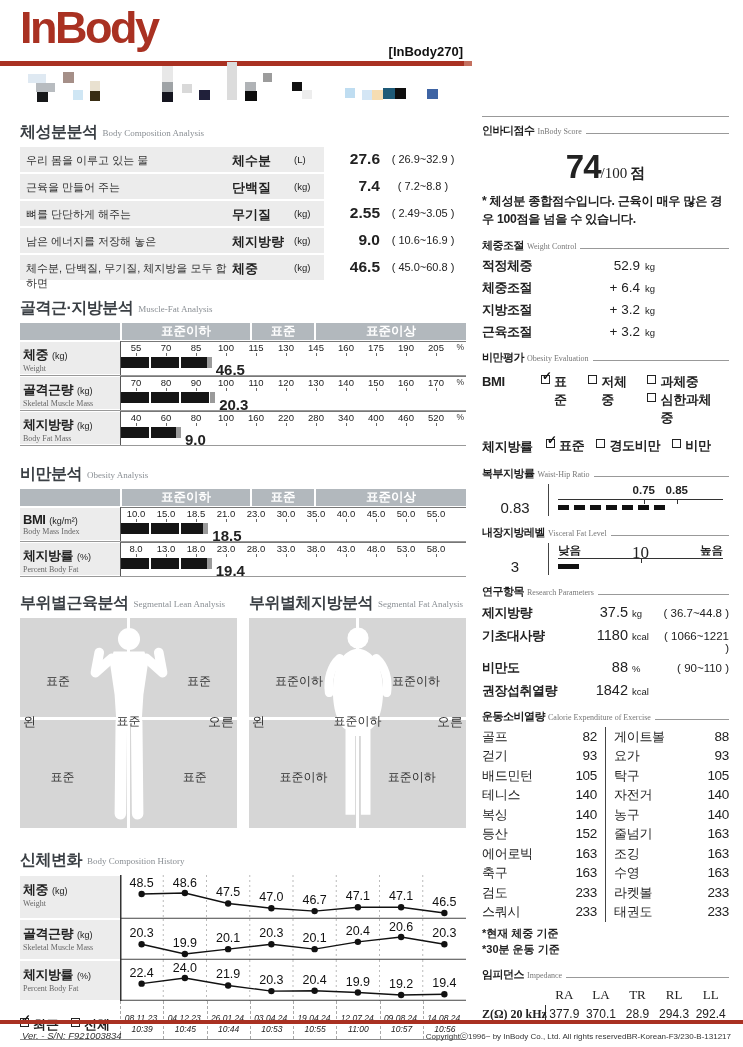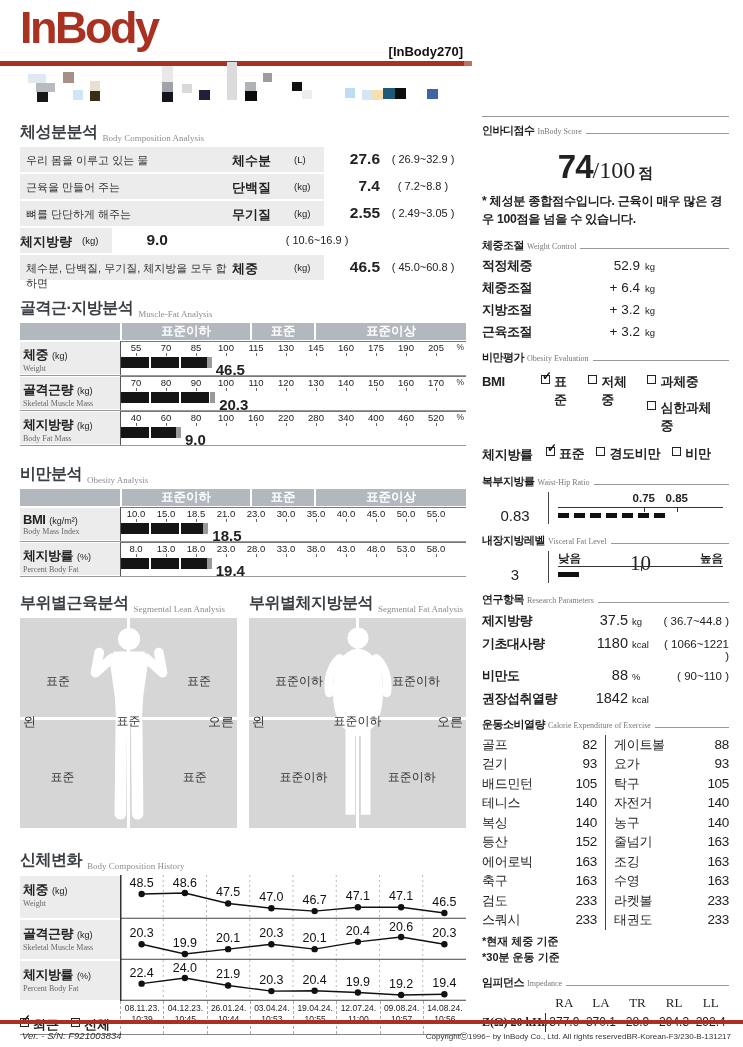--- a/index.html
+++ b/index.html
@@ -13,21 +13,21 @@
   .redline { position:absolute; left:0; top:61px; width:464px; height:5px; background:#a93122; }
   .redline-tip { position:absolute; left:464px; top:61px; width:8px; height:5px; background:#c4705f; }
   .mosaic { position:absolute; }
 
   
   .cols { position:absolute; top:116px; left:20px; width:709px; display:flex; gap:16px; }
   .col-left { width:446px; flex:none; padding-top:6px; }
   .col-right { flex:1; border-top:1px solid #999; padding-top:6px; }
 
   
-  .sec-head { display:flex; align-items:flex-end; margin-bottom:4px; }
+  .sec-head { display:flex; align-items:center; margin-bottom:4px; }
   .sec-title { font-size:16px; font-weight:bold; color:#3a3f44; letter-spacing:-0.5px; }
   .sec-sub { font-size:9px; color:#8a8f94; font-family:"Liberation Serif",serif; margin-left:5px; }
   .rt { display:flex; align-items:baseline; margin-bottom:3px; }
   .rt .t { font-size:11px; font-weight:bold; color:#1c1c1c; letter-spacing:-0.5px; }
   .rt .s { font-size:8px; color:#777; font-family:"Liberation Serif",serif; margin-left:3px; white-space:nowrap; }
   .rt .line { flex:1; border-bottom:1px solid #999; margin-left:4px; }
 
   
   .bc-row { display:flex; height:25px; margin-bottom:2px; align-items:stretch; }
   .bc-desc { flex:0 0 212px; background:#ececec; font-size:11px; padding:6px 0 0 6px; color:#333; }
@@ -72,50 +72,50 @@
   .seg-note { text-align:right; font-size:10px; margin-top:4px; color:#222; }
 
   
   .hist { margin-top:22px; }
   .h-row { display:flex; }
   .h-label { width:100px; background:#ececec; margin:1px 0; padding:5px 3px 0; }
   .h-chart { flex:1; position:relative; }
   .h-chart svg { display:block; }
   .h-dates { display:flex; border-bottom:1px solid #888; }
   .h-dates-label { width:100px; font-size:13px; font-weight:bold; padding-top:15px; display:flex; gap:12px; align-items:flex-start; }
-  .h-date-cell { flex:1; text-align:center; font-size:8.5px; line-height:1.3; padding:2px 0 4px; border-left:1px dashed #aaa; color:#222; }
+  .h-date-cell { flex:1; text-align:center; font-size:8.5px; line-height:1.3; padding:12px 0 4px; border-left:1px dashed #aaa; color:#222;font-style:italic; }
 
   .cb { width:9px; height:9px; border:1.3px solid #222; display:inline-block; margin-right:4px; position:relative; flex:none; margin-top:2px; }
   .cb.checked::after { content:"✓"; position:absolute; font-size:12px; font-weight:bold; left:0; top:-7px; color:#111; }
   .cbg { display:flex; }
 
   
   .rsec { margin-bottom:9px; }
   .score-line { text-align:center; margin:10px 0 6px; }
   .score-big { font-size:33px; font-weight:bold; letter-spacing:-1px; }
-  .score-denom { font-size:24px; font-family:"Liberation Serif",serif; }
+  .score-denom { font-size:15px; font-family:"Liberation Serif",serif; }
   .score-unit { font-size:15px; font-weight:bold; margin-left:3px; }
   .score-note { font-size:12.2px; font-weight:600; line-height:1.5; margin:2px 0 6px; letter-spacing:-0.3px; }
 
   .wc-row { display:flex; font-size:13px; margin:4px 0; align-items:baseline; }
   .wc-label { width:100px; font-weight:bold; letter-spacing:-0.5px; }
   .wc-val { width:58px; text-align:right; font-size:13.5px; }
   .wc-unit { font-size:9.5px; padding-left:5px; }
 
   .ev-row { display:flex; font-size:13px; font-weight:bold; margin:8px 0 10px; letter-spacing:-0.3px; }
   .ev-label { width:64px; padding-top:1px; }
   .ev-opt { display:flex; margin-right:12px; }
-  .ev-stack { display:flex; flex-direction:column; gap:8px; }
+  .ev-stack { display:flex; flex-direction:column; gap:0; }
 
   .gauge-row { display:flex; margin:2px 0 4px; }
   .g-val { width:66px; text-align:center; font-size:15px; padding-top:15px; }
   .g-body { flex:1; border-left:1px solid #444; padding:0 6px 0 9px; }
   .g-ticks { position:relative; height:15px; font-size:11.5px; font-weight:600; }
   .g-ticks .gt { position:absolute; transform:translateX(-50%); }
-  .g-ticks .serif { font-family:"Liberation Serif",serif; font-size:21px; font-weight:normal; }
+  .g-ticks .serif { font-family:"Liberation Serif",serif; font-size:17px; font-weight:normal; }
   .g-line { border-top:1.5px solid #333; position:relative; height:4px; }
   .g-line .tick { position:absolute; top:0; width:1px; height:4px; background:#333; }
   .g-bar { height:5px; margin-top:2px; background:#111; }
   .g-bar.dashed { background:repeating-linear-gradient(90deg,#111 0 11px,transparent 11px 16px); }
   .g-end { font-size:11.5px; font-weight:600; }
   .g-end.left { position:absolute; left:0; } .g-end.right { position:absolute; right:0; }
 
   .re-row { display:grid; grid-template-columns:92px 54px 30px 1fr; font-size:13px; margin:5px 0; align-items:baseline; }
   .re-label { font-weight:bold; letter-spacing:-0.5px; }
   .re-val { text-align:right; font-size:14.5px; }
@@ -199,20 +199,21 @@
               <span class="bc-range">(  7.2~8.8  )</span>
             </div>
             <div class="bc-row">
               <span class="bc-desc">뼈를 단단하게 해주는</span>
               <span class="bc-label">무기질</span>
               <span class="bc-unit">(kg)</span>
               <span class="bc-val">2.55</span>
               <span class="bc-range">(  2.49~3.05  )</span>
             </div>
             <div class="bc-row">
+              <span class="bc-desc">남은 에너지를 저장해 놓은</span>
               <span class="bc-label">체지방량</span>
               <span class="bc-unit">(kg)</span>
               <span class="bc-val">9.0</span>
               <span class="bc-range">(  10.6~16.9  )</span>
             </div>
             <div class="bc-row">
               <span class="bc-desc">체수분, 단백질, 무기질, 체지방을 모두 합하면</span>
               <span class="bc-label">체중</span>
               <span class="bc-unit">(kg)</span>
               <span class="bc-val">46.5</span>

